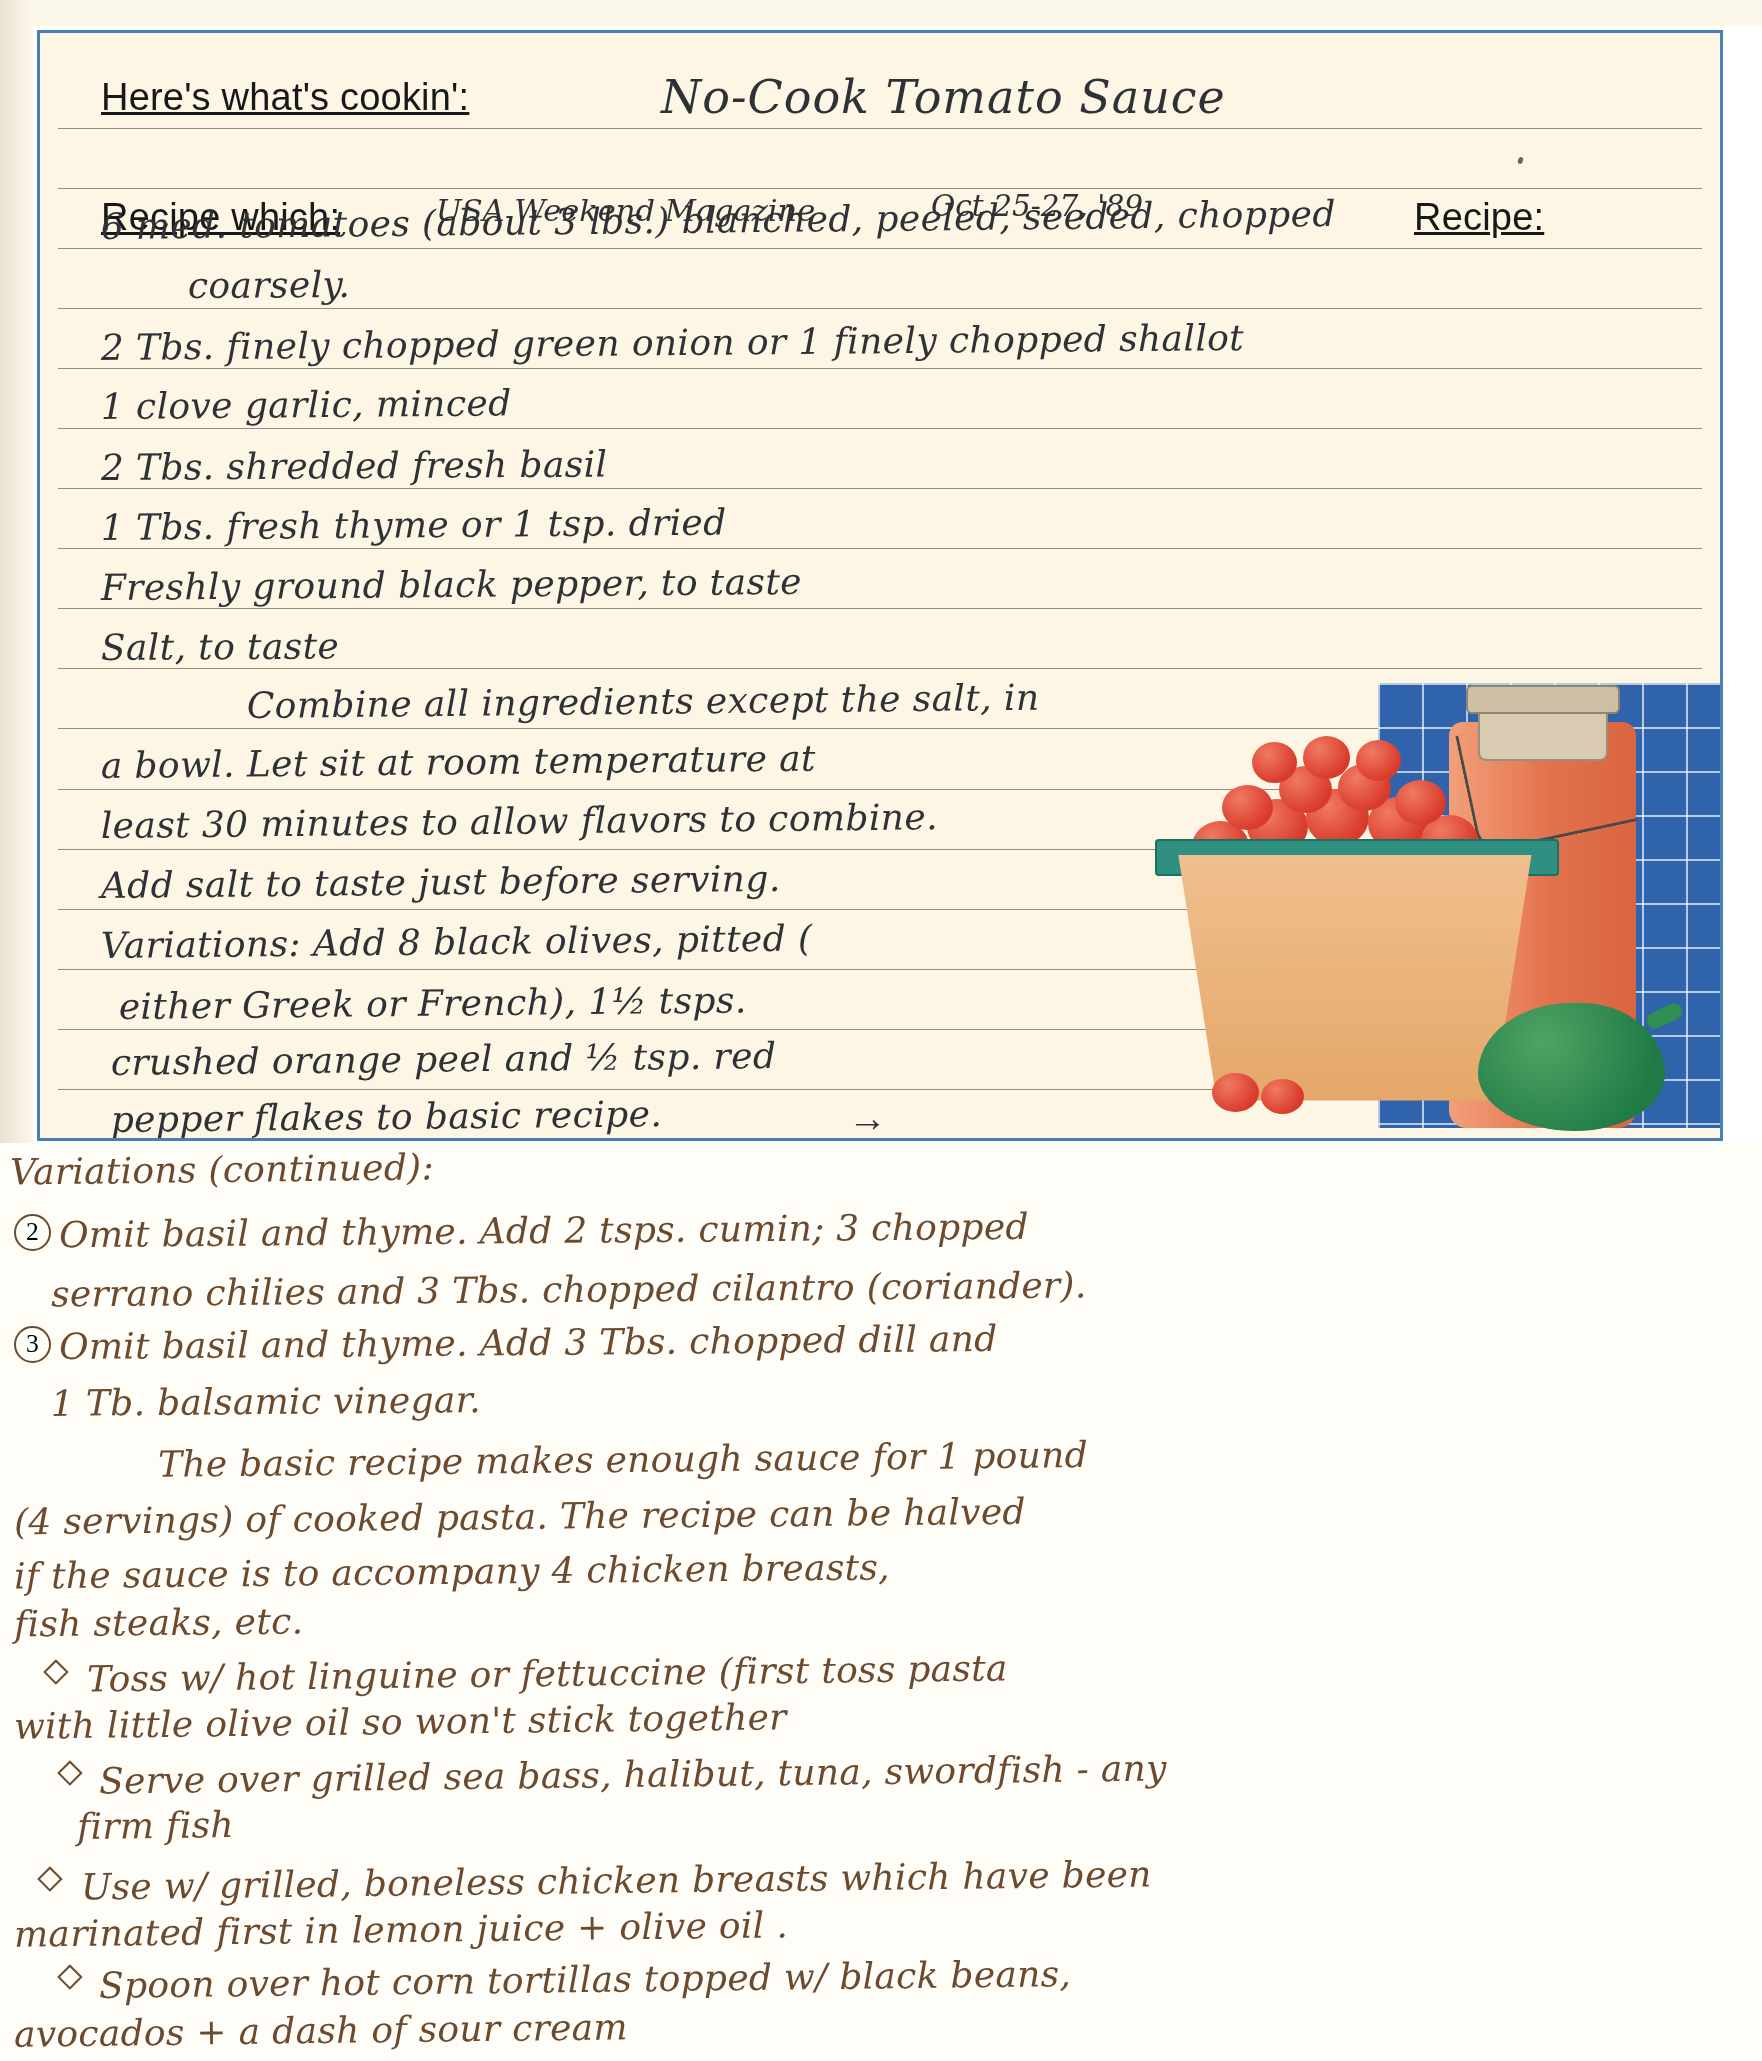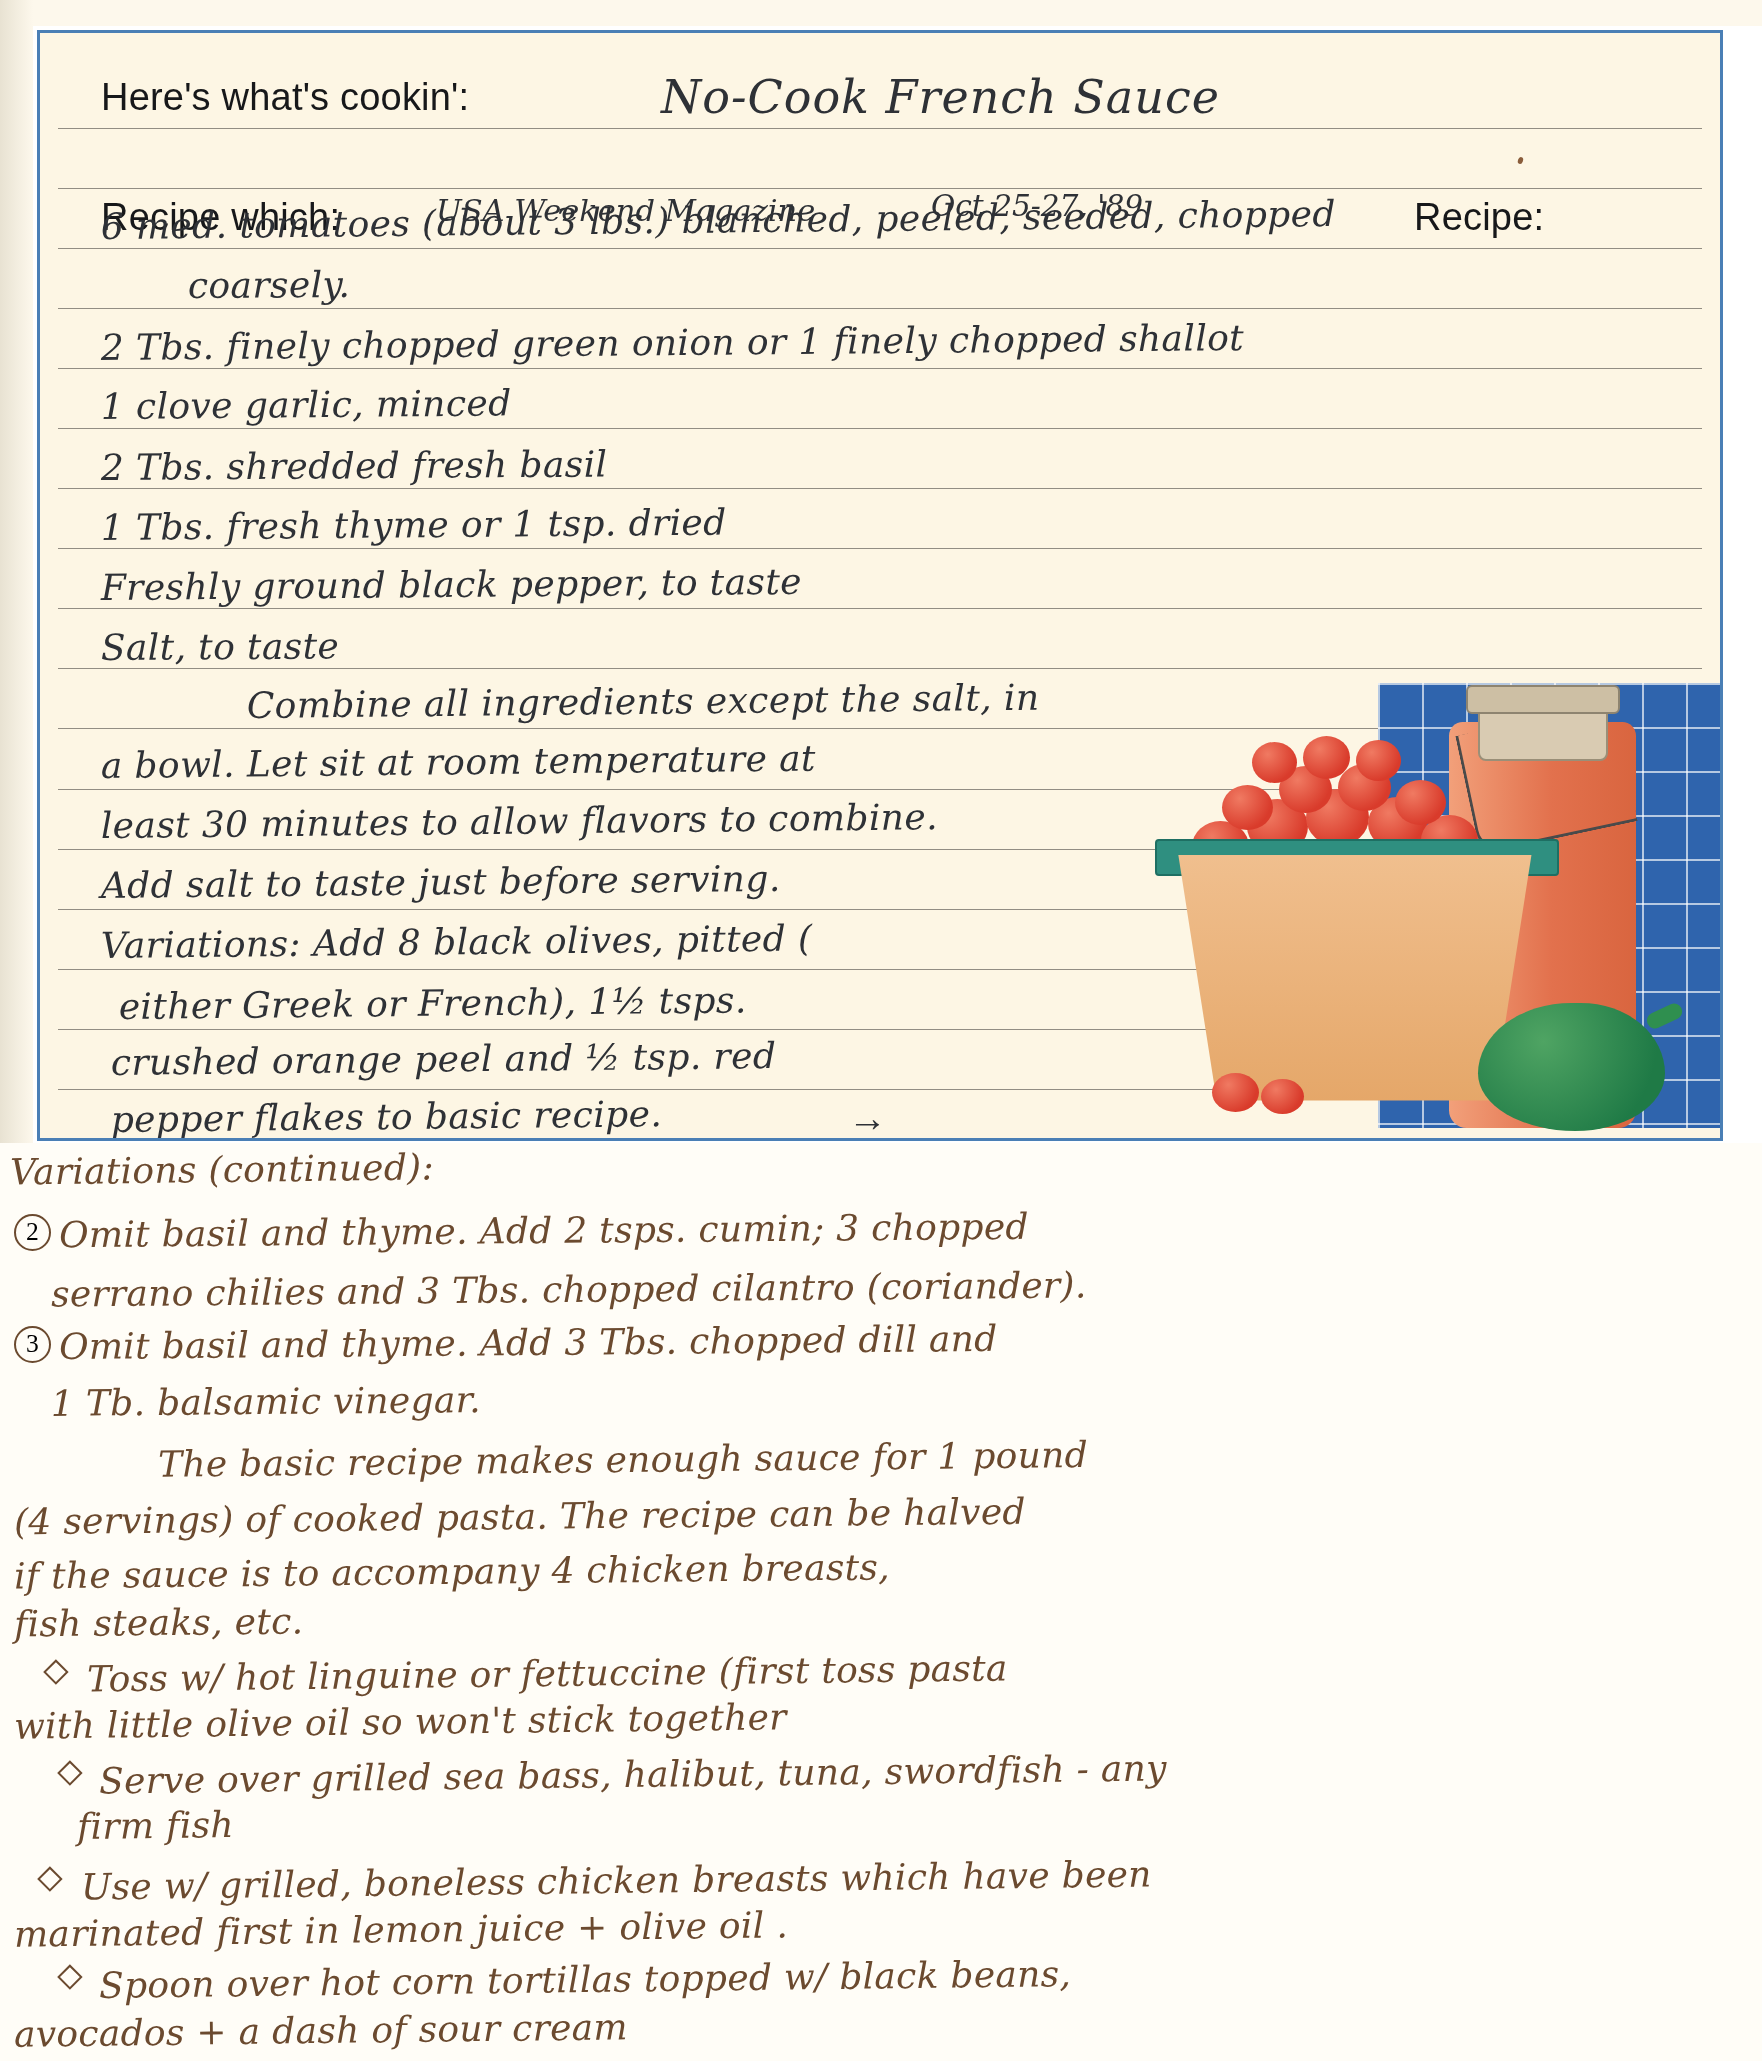--- a/index.html
+++ b/index.html
@@ -42,20 +42,21 @@
     opacity: .75;
   }
 
   .hdr-label {
     position: absolute;
     font-family: "Liberation Sans", sans-serif;
     font-size: 38px;
     color: #17181a;
     letter-spacing: 0.2px;
     white-space: nowrap;
+    text-decoration: underline;
   }
   #lbl-cookin { left: 61px; top: 43px; }
   #lbl-recipe-from { left: 61px; top: 163px; }
   #lbl-serves { left: 1374px; top: 163px; }
 
   
   .hand {
     position: absolute;
     font-family: "DejaVu Serif", serif;
     font-style: italic;
@@ -289,21 +290,21 @@
     <div class="rule" style="top:936px;"></div>
     <div class="rule" style="top:996px;"></div>
     <div class="rule" style="top:1056px;"></div>
 
     <div class="speck" style="left:1478px;top:124px;"></div>
 
     <div class="hdr-label" id="lbl-cookin">Here's what's cookin':</div>
     <div class="hdr-label" id="lbl-recipe-from">Recipe which:</div>
     <div class="hdr-label" id="lbl-serves">Recipe:</div>
 
-    <div class="hand" id="title-hand">No-Cook French Sauce</div>
+    <div class="hand" id="title-hand">No-Cook Tomato Sauce</div>
     <div class="hand" id="from-hand">USA Weekend Magazine</div>
     <div class="hand" id="date-hand">Oct 25-27, '89</div>
 
     <div class="hand ing" style="left:61px; top:173px;  transform:rotate(-0.6deg);">6 med. tomatoes (about 3 lbs.) blanched, peeled, seeded, chopped</div>
     <div class="hand ing" style="left:148px;top:232px;  transform:rotate(-0.4deg);">coarsely.</div>
     <div class="hand ing" style="left:61px; top:294px;  transform:rotate(-0.5deg);">2 Tbs. finely chopped green onion or 1 finely chopped shallot</div>
     <div class="hand ing" style="left:61px; top:353px;  transform:rotate(-0.5deg);">1 clove garlic, minced</div>
     <div class="hand ing" style="left:61px; top:414px;  transform:rotate(-0.4deg);">2 Tbs. shredded fresh basil</div>
     <div class="hand ing" style="left:61px; top:474px;  transform:rotate(-0.5deg);">1 Tbs. fresh thyme or 1 tsp. dried</div>
     <div class="hand ing" style="left:61px; top:534px;  transform:rotate(-0.5deg);">Freshly ground black pepper, to taste</div>

